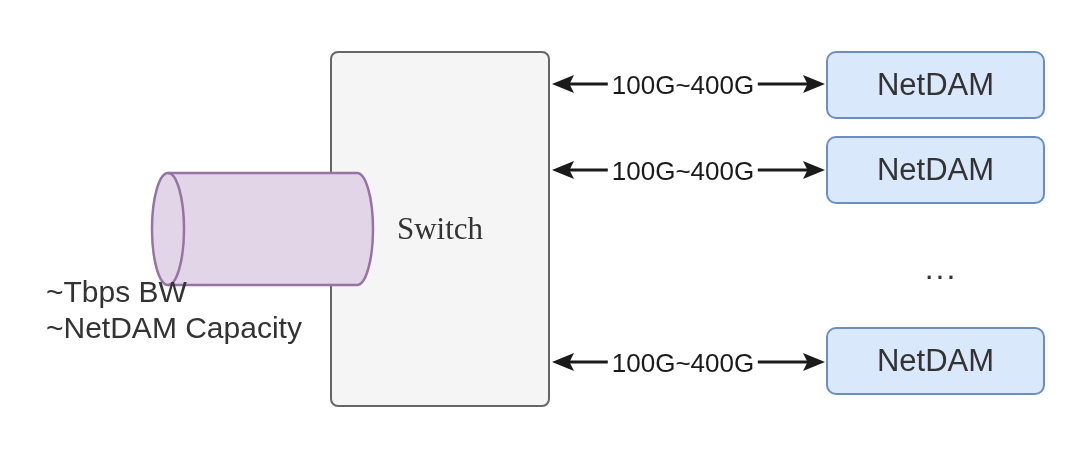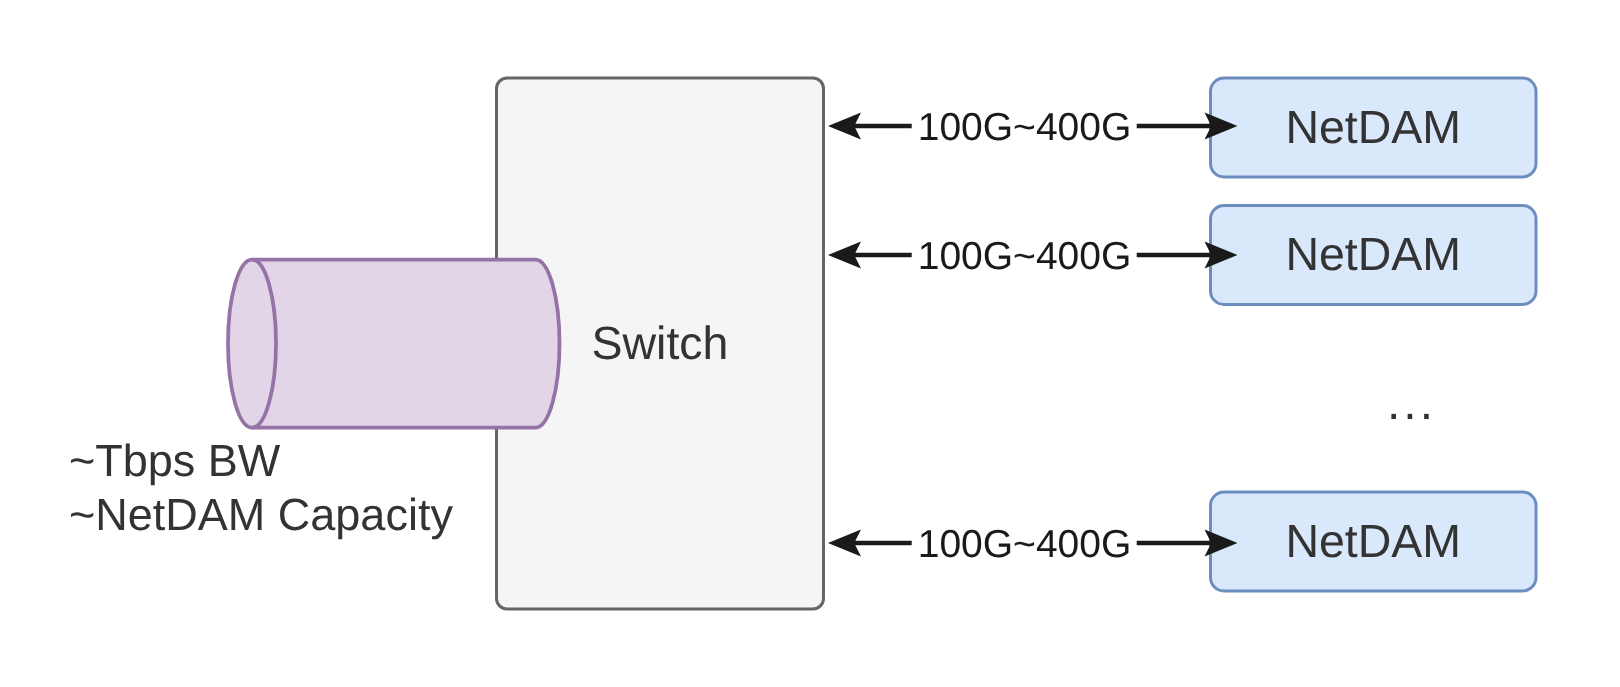--- a/index.html
+++ b/index.html
@@ -6,23 +6,23 @@
   .stage {
     position:relative; width:1080px; height:458px; background:#ffffff;
     font-family:"Liberation Sans","DejaVu Sans",sans-serif; overflow:hidden;
   }
   .switch-box {
     position:absolute; left:330px; top:51px; width:220px; height:356px;
     background:var(--switch-fill,#f5f5f5); border:2.5px solid var(--switch-stroke,#666666);
     border-radius:8px; box-sizing:border-box;
     display:flex; align-items:center; justify-content:center; z-index:1;
   }
-  .switch-label { font-size:31px; color:var(--text-color,#333333); }
+  .switch-label { font-size:31px; color:var(--text-color,#333333);font-family:Liberation Serif, serif; }
   .netdam-box {
-    position:absolute; left:806px; width:219px; height:68px;
+    position:absolute; left:826px; width:219px; height:68px;
     background:var(--node-fill,#dae8fc); border:2.5px solid var(--node-stroke,#6c8ebf);
     border-radius:10px; box-sizing:border-box;
     display:flex; align-items:center; justify-content:center;
     font-size:31px; color:var(--text-color,#333333); z-index:1;
   }
   .overlay { position:absolute; left:0; top:0; z-index:2; pointer-events:none; }
   .cyl-body { fill:var(--cylinder-fill,#e1d5e7); stroke:var(--cylinder-stroke,#9673a6); stroke-width:2.5; }
   .cyl-rim  { fill:none; stroke:var(--cylinder-stroke,#9673a6); stroke-width:2.5; }
   .arrow-line { stroke:var(--arrow-color,#1a1a1a); stroke-width:3; }
   .arrow-head { fill:var(--arrow-color,#1a1a1a); }
@@ -30,21 +30,21 @@
     position:absolute; transform:translate(-50%,-50%);
     background:var(--label-bg,#ffffff); padding:0 4px;
     font-size:26px; color:var(--arrow-color,#1a1a1a);
     white-space:nowrap; z-index:3;
   }
   .ellipsis {
     position:absolute; left:941px; top:250px; transform:translateX(-50%);
     font-size:32px; color:var(--text-color,#333333); letter-spacing:2px; z-index:1;
   }
   .memory-caption {
-    position:absolute; left:46px; top:290px;
+    position:absolute; left:46px; top:274px;
     font-size:30px; line-height:36px; color:var(--text-color,#333333); z-index:3;
     white-space:nowrap;
   }
 </style>
 </head>
 <body>
 
 <div class="stage">
 
   <div class="switch-box">

